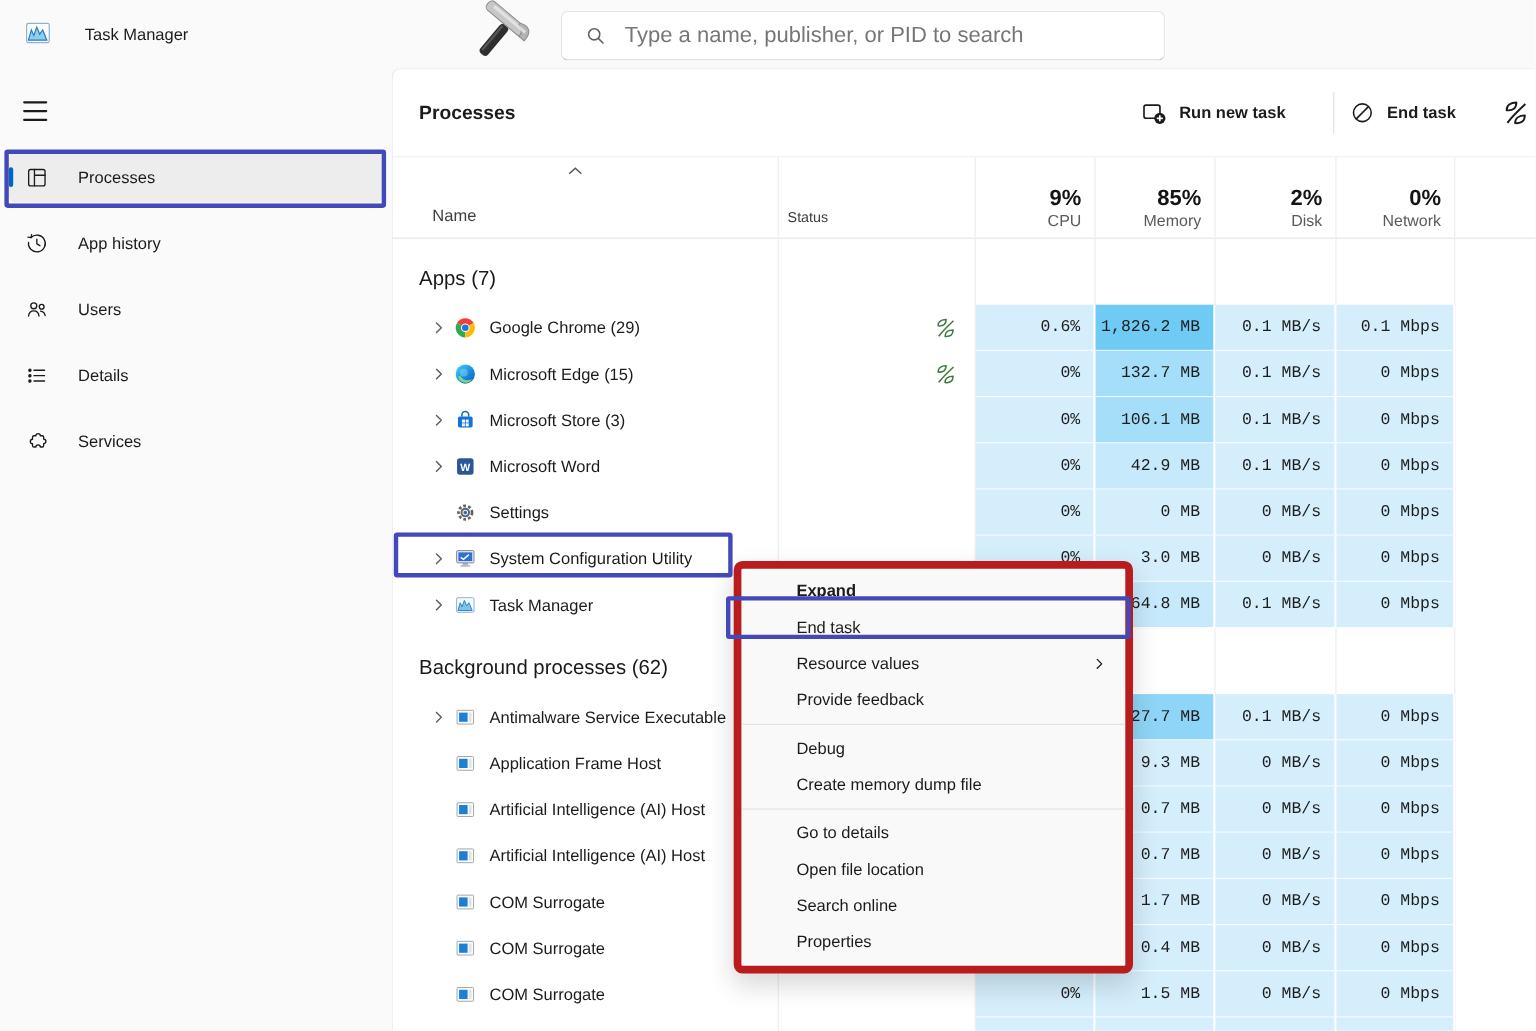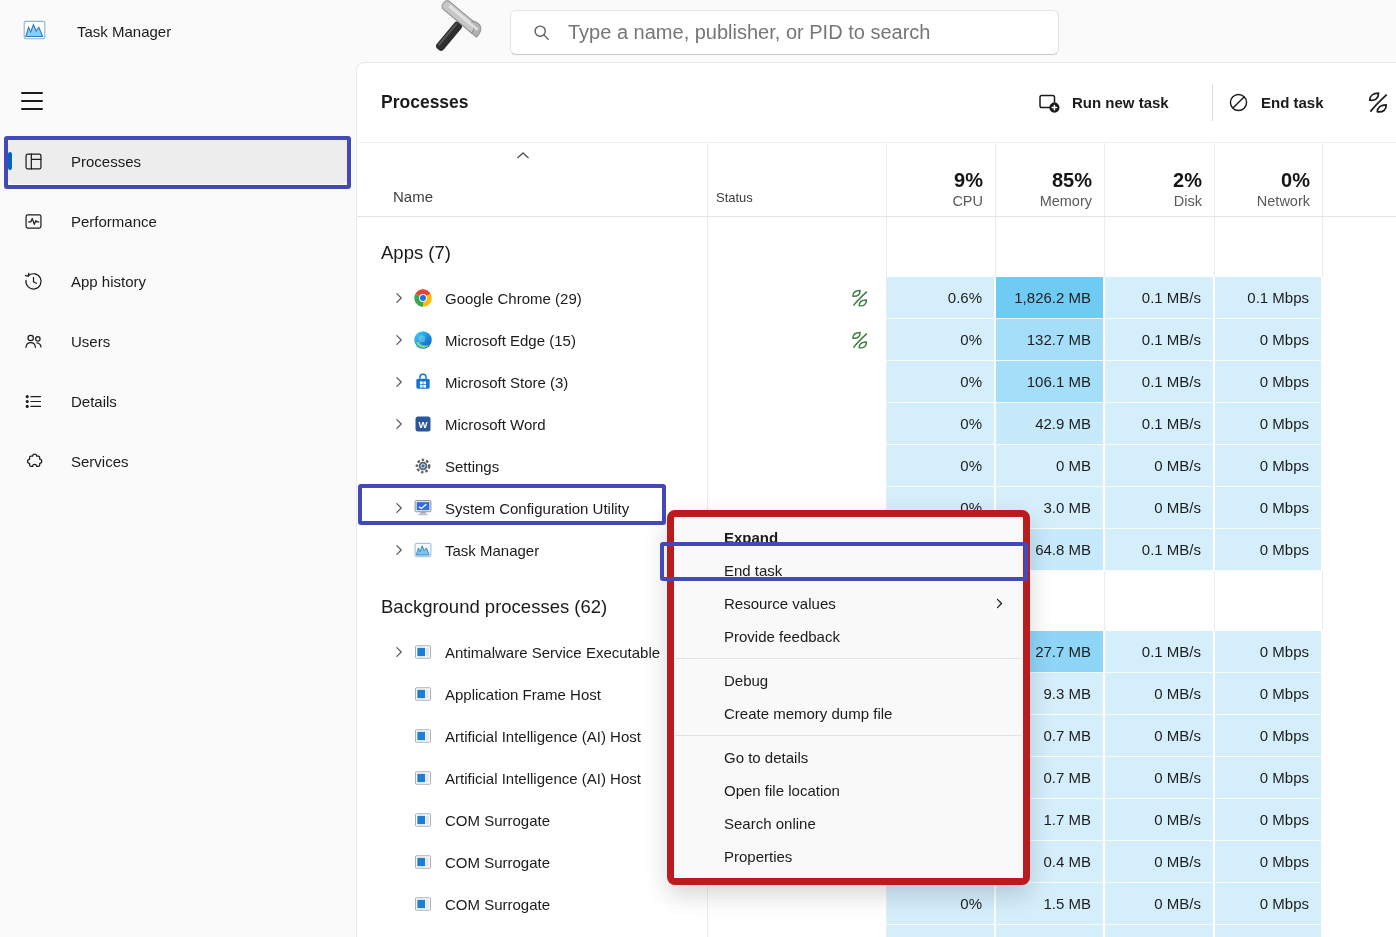--- a/index.html
+++ b/index.html
@@ -77,20 +77,21 @@
   .grow .cell.name-cell { align-items:flex-end; padding:0 0 13px 24px; }
   .group-label { font-size:18.5px; color:#1a1a1a; white-space:nowrap; }
   .name-cell { padding-left:28px; white-space:nowrap; }
   .chev, .chev-sp { width:28px; display:inline-flex; }
   .proc-label { margin-left:12px; font-size:15px; }
   .status-cell { justify-content:flex-end; padding-right:14px; }
   .heat {
     justify-content:flex-end; padding-right:12px; font-size:15px; color:#1d1d1d;
     background:#d5eefc; border-right:2px solid #fff; border-bottom:1px solid rgba(255,255,255,.85);
     white-space:nowrap;
+    font-family:Liberation Mono, monospace;
   }
 
   
   #ctx-menu {
     position:absolute; left:667px; top:510px; width:363px; z-index:40;
     background:#f9f9f9; border:7px solid #b91c1c; border-radius:8px;
     box-shadow:0 10px 24px rgba(0,0,0,.16); padding:4px 0 5px 0;
   }
   .menu-item { position:relative; height:33px; display:flex; align-items:center; padding:0 16px 0 50px; font-size:15px; cursor:pointer; }
   .menu-item.bold { font-weight:700; }
@@ -148,29 +149,20 @@
           <svg width="21" height="21" viewBox="0 0 24 24" fill="none" stroke="#1b1b1b" stroke-width="1.4" stroke-linecap="round" stroke-linejoin="round">
             <rect x="3.5" y="3.5" width="17" height="17" rx="2"></rect>
             <path d="M9.5 3.5v17M9.5 9.5h11"></path>
           </svg>
         </span>
         <span class="side-label">Processes</span>
       </div>
       <div class="side-item">
         <span class="icn ">
           <svg width="21" height="21" viewBox="0 0 24 24" fill="none" stroke="#1b1b1b" stroke-width="1.4" stroke-linecap="round" stroke-linejoin="round">
-            <rect x="3.5" y="4.5" width="17" height="15" rx="2"></rect>
-            <path d="M6.5 12.5h2.4l1.7-3.8 2.3 6.6 1.8-4.4 1 1.6h2.3"></path>
-          </svg>
-        </span>
-        <span class="side-label">Performance</span>
-      </div>
-      <div class="side-item">
-        <span class="icn ">
-          <svg width="21" height="21" viewBox="0 0 24 24" fill="none" stroke="#1b1b1b" stroke-width="1.4" stroke-linecap="round" stroke-linejoin="round">
             <path d="M6 5.6A8.7 8.7 0 1 1 3.4 10.8"></path>
             <path d="M6.6 2.6 6 5.8 2.8 5.2"></path>
             <path d="M12 7.4v4.8l3.2 1.9"></path>
           </svg>
         </span>
         <span class="side-label">App history</span>
       </div>
       <div class="side-item">
         <span class="icn ">
           <svg width="21" height="21" viewBox="0 0 24 24" fill="none" stroke="#1b1b1b" stroke-width="1.4" stroke-linecap="round" stroke-linejoin="round">

